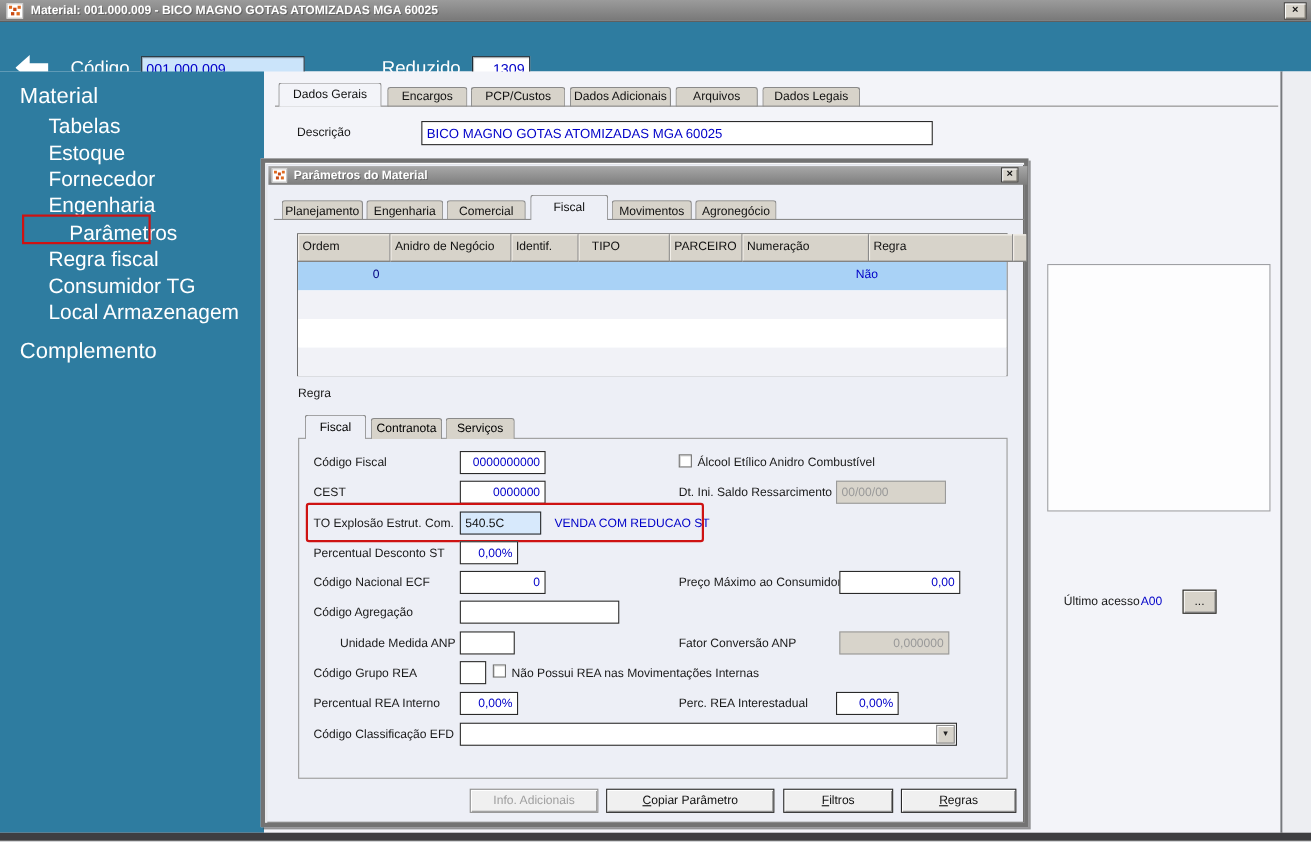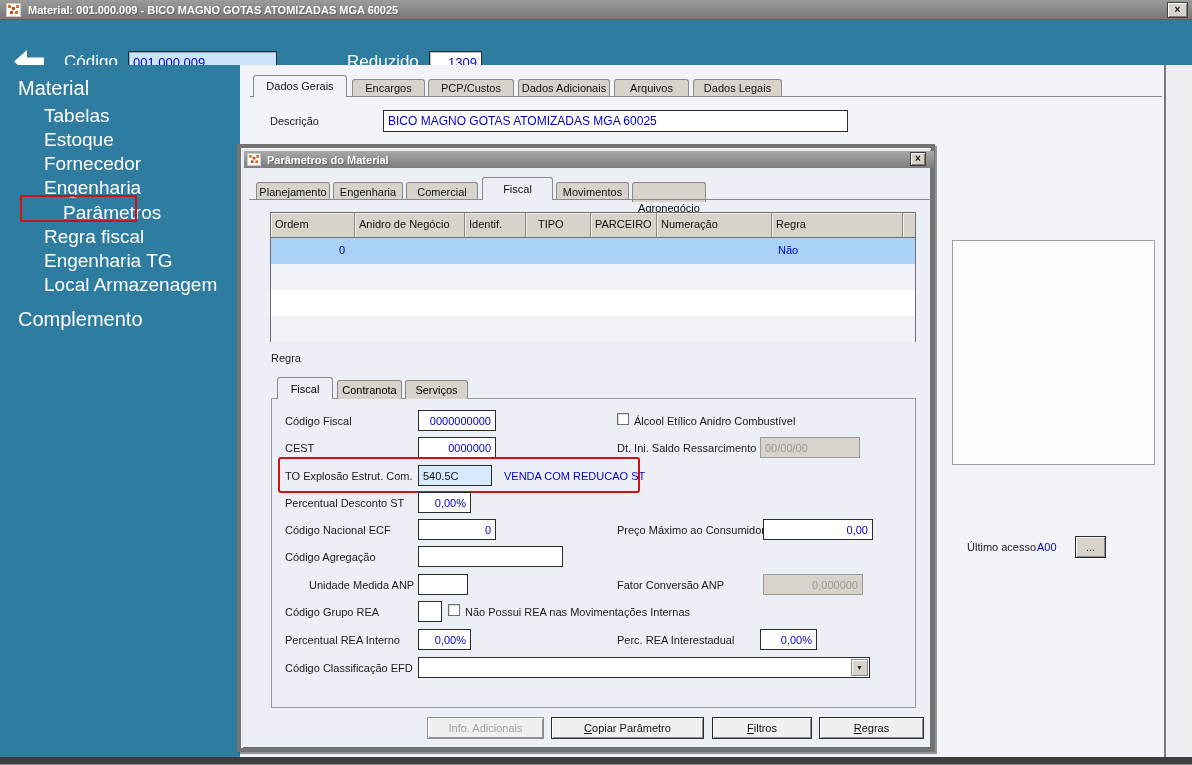--- a/index.html
+++ b/index.html
@@ -132,21 +132,21 @@
 
   <div class="sidebar">
     <div class="side-header" style="top:12px;">Material</div>
     <div class="side-item" style="top:40px;">Tabelas</div>
     <div class="side-item" style="top:64px;">Estoque</div>
     <div class="side-item" style="top:88px;">Fornecedor</div>
     <div class="side-item" style="top:112px;">Engenharia</div>
     <div class="side-item" style="top:137px;margin-left:19px;">Parâmetros</div>
     <div class="red-box" style="left:20px; top:130px; width:117px; height:27px;"></div>
     <div class="side-item" style="top:161px;">Regra fiscal</div>
-    <div class="side-item" style="top:185px;">Engenharia TG</div>
+    <div class="side-item" style="top:185px;">Consumidor TG</div>
     <div class="side-item" style="top:209px;">Local Armazenagem</div>
     <div class="side-header" style="top:243px;">Complemento</div>
   </div>
 
   <div class="main">
 
     <div class="tab active" style="left:13px; top:10px; width:94px; height:22px; padding-top:4px;">Dados Gerais</div>
     <div class="tab" style="left:112px; top:14px; width:73px; height:18px; padding-top:2px;">Encargos</div>
     <div class="tab" style="left:188px; top:14px; width:86px; height:18px; padding-top:2px;">PCP/Custos</div>
     <div class="tab" style="left:278px; top:14px; width:92px; height:18px; padding-top:2px;">Dados Adicionais</div>
@@ -180,29 +180,29 @@
       </span>
       <span class="dlg-title">Parâmetros do Material</span>
     </div>
     <span class="xbtn dlg-x">×</span>
 
     <div class="tab" style="left:15px; top:34px; width:74px; height:18px; padding-top:3px;">Planejamento</div>
     <div class="tab" style="left:92px; top:34px; width:70px; height:18px; padding-top:3px;">Engenharia</div>
     <div class="tab" style="left:165px; top:34px; width:72px; height:18px; padding-top:3px;">Comercial</div>
     <div class="tab active" style="left:241px; top:29px; width:71px; height:23px; padding-top:5px; background:#EDEFF6;">Fiscal</div>
     <div class="tab" style="left:315px; top:34px; width:73px; height:18px; padding-top:3px;">Movimentos</div>
-    <div class="tab" style="left:391px; top:34px; width:74px; height:18px; padding-top:19px;">Agronegócio</div>
+    <div class="tab" style="left:391px; top:34px; width:74px; height:18px; padding-top:3px;">Agronegócio</div>
     <div class="tabline" style="left:8px; top:51px; width:682px;"></div>
 
     <div class="grid">
       <div class="grow">
         <div class="gh" style="width:84px;">Ordem</div>
         <div class="gh" style="width:110px;">Anidro de Negócio</div>
         <div class="gh" style="width:61px;">Identif.</div>
-        <div class="gh" style="width:65px;padding-left:12px;">TIPO</div>
+        <div class="gh" style="width:83px;padding-left:12px;">TIPO</div>
         <div class="gh" style="width:66px;">PARCEIRO</div>
         <div class="gh" style="width:115px;">Numeração</div>
         <div class="gh" style="width:131px;">Regra</div>
         <div class="gh" style="width:12px; border-right:none;"></div>
       </div>
       <div class="grow r-sel">
         <div class="gc navy" style="width:84px; text-align:right; padding-right:10px;">0</div>
         <div class="gc" style="width:110px;"></div>
         <div class="gc" style="width:61px;"></div>
         <div class="gc" style="width:65px;"></div>

